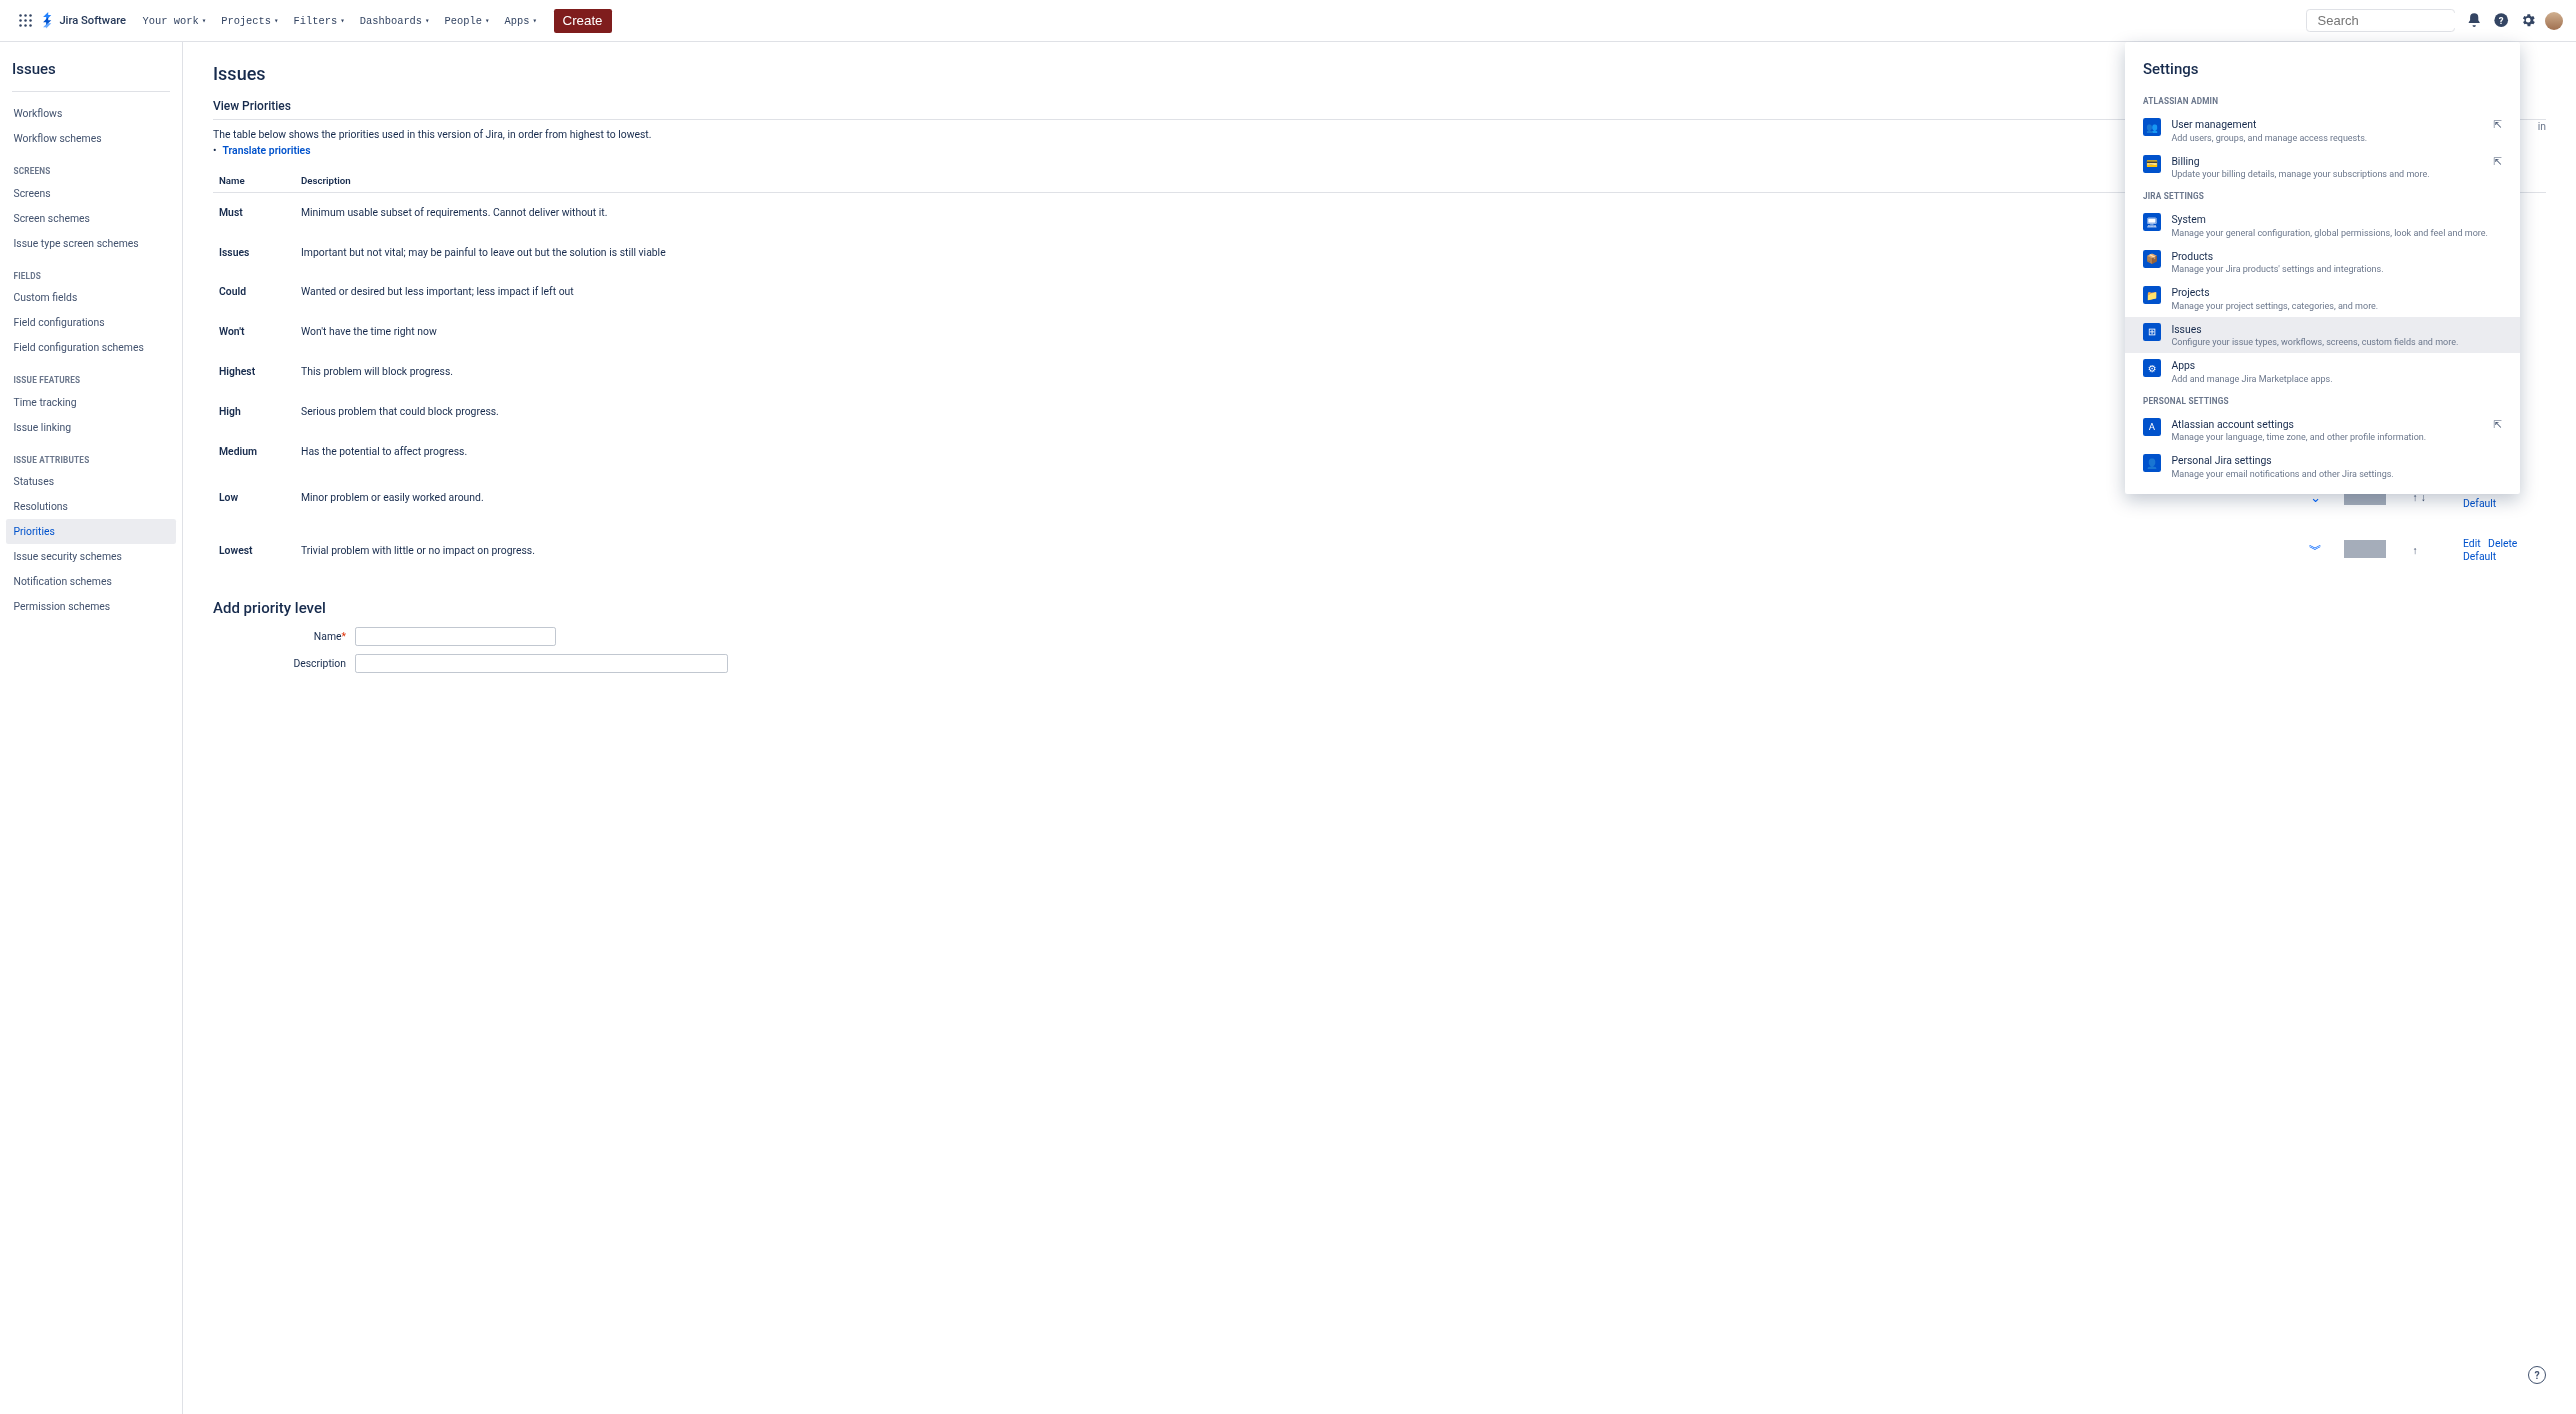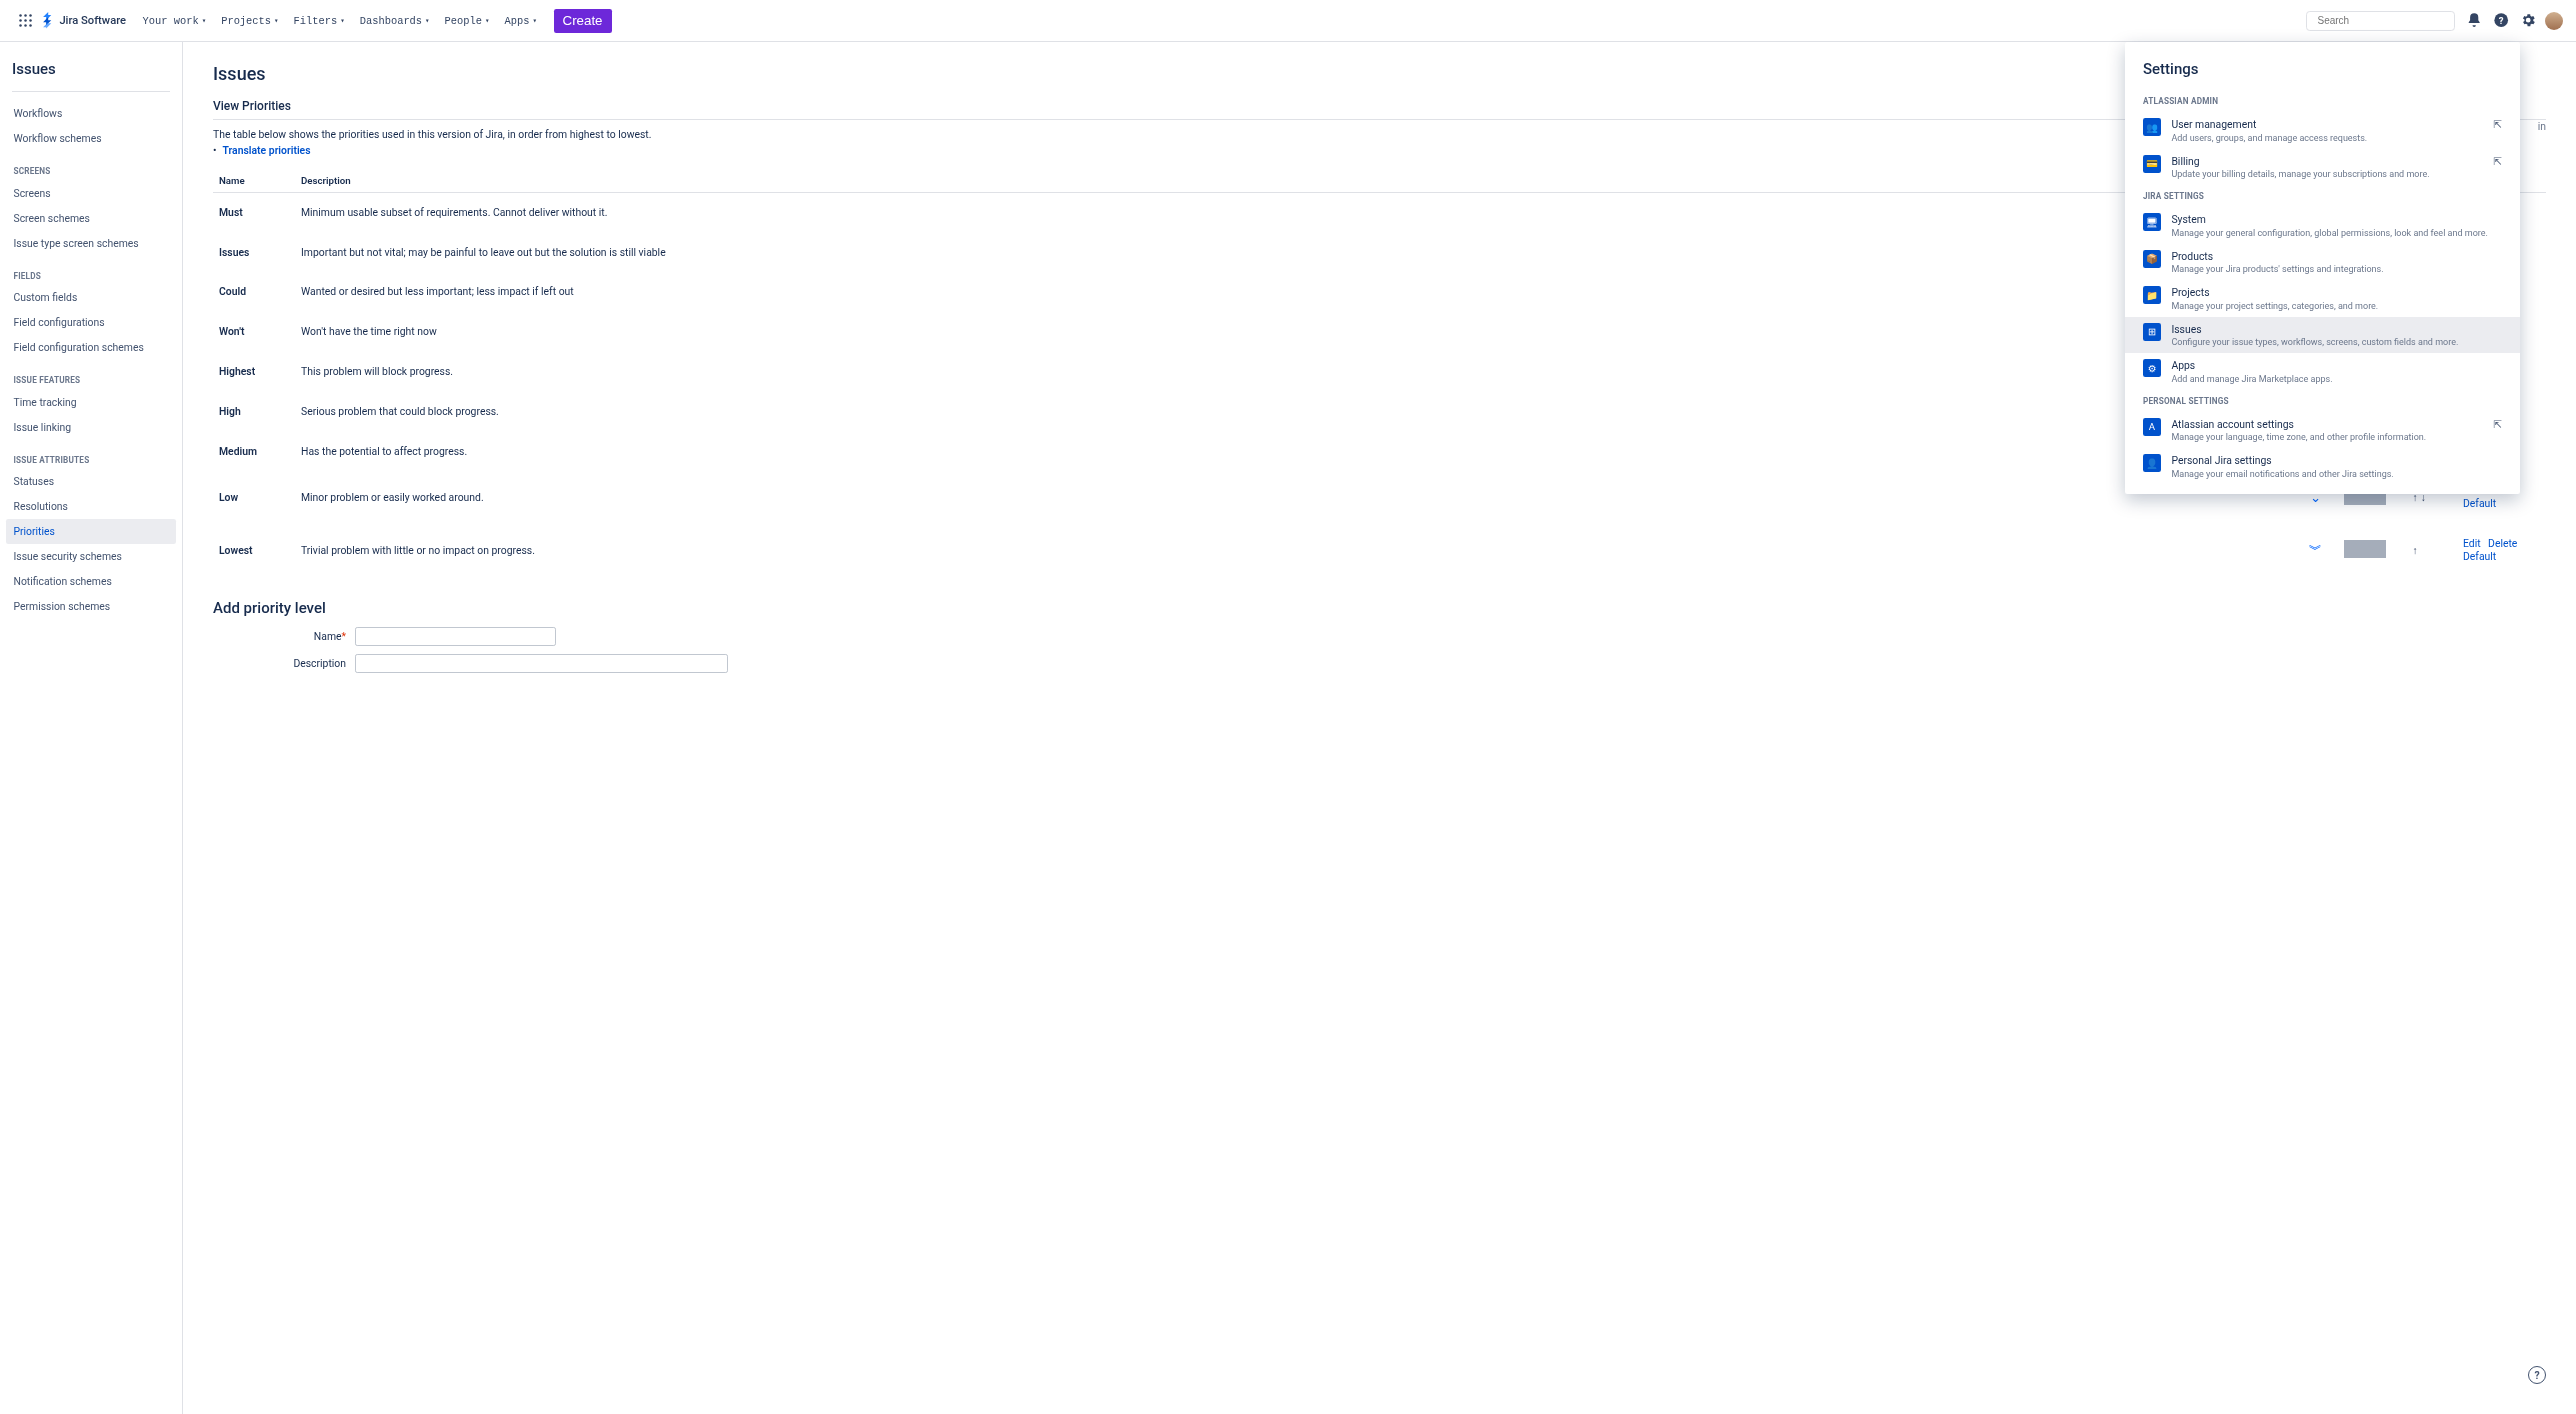--- a/index.html
+++ b/index.html
@@ -6,24 +6,24 @@
 body { font-family: -apple-system, BlinkMacSystemFont, "Segoe UI", Roboto, sans-serif; font-size: 10.4px; color: #172B4D; background: #fff; }
 
 .topnav { height: 42px; display: flex; align-items: center; padding: 0 13px; border-bottom: 0.7px solid #DFE1E6; }
 .app-switcher { width: 24px; height: 24px; display:flex; align-items:center; justify-content:center; border-radius:2.2px; color:#344563; margin-right:3px; }
 .logo { display: flex; align-items: center; margin-right: 9px; color:#0052CC; font-weight:500; }
 .logo svg { margin-right:3px; }
 .logo-text { color:#253858; font-size:11.2px; }
 .nav-items { display:flex; align-items:center; }
 .nav-item { padding: 4.5px 6px; margin: 0 1.5px; color:#344563; display:flex; align-items:center; cursor:pointer; border-radius:2.2px;font-family:Liberation Mono, monospace; }
 .chev { margin-left:3px; font-size:7.5px; color:#344563; }
-.create-btn { background:#6d28d9; color:#fff; border:none; padding:4.5px 9px; font-weight:500; border-radius:2.2px; margin-left:9px; cursor:pointer; }
+.create-btn { background:#7f1d1d; color:#fff; border:none; padding:4.5px 9px; font-weight:500; border-radius:2.2px; margin-left:9px; cursor:pointer; }
 .topnav-spacer { flex:1; }
 .search-box { display:flex; align-items:center; border:0.7px solid #DFE1E6; border-radius:3.7px; padding:3px 6px; width:149px; margin-right:6px; background:#fff; }
-.search-box input { border:none; outline:none; flex:1; font-size:10px; color:#6B778C; }
+.search-box input { border:none; outline:none; flex:1; font-size:13px; color:#6B778C; }
 .nav-icon { width:24px; height:24px; display:flex; align-items:center; justify-content:center; color:#344563; border-radius:50%; cursor:pointer; margin:0 1.5px; }
 .avatar { width:18px; height:18px; border-radius:50%; background:linear-gradient(180deg,#d0b090 0%, #a07050 100%); margin-left:3px; }
 
 .layout { display:flex; height:calc(100vh - 42px); }
 .sidebar { width:183px; border-right:0.7px solid #DFE1E6; padding:18px 6px; overflow-y:auto; }
 .sidebar-title { font-size:15px; font-weight:500; padding:0 6px 13.4px; }
 .sidebar-hr { border:none; border-top:1.5px solid #DFE1E6; margin:0 6px 9px; }
 .side-item { padding:6px 7.5px; color:#42526E; cursor:pointer; border-radius:2.2px; font-size:10.4px; }
 .side-item.active { background:#EBECF0; color:#0052CC; }
 .side-group { font-size:8.2px; font-weight:700; color:#6B778C; padding:15px 7.5px 4.5px; letter-spacing:0.2px; }

